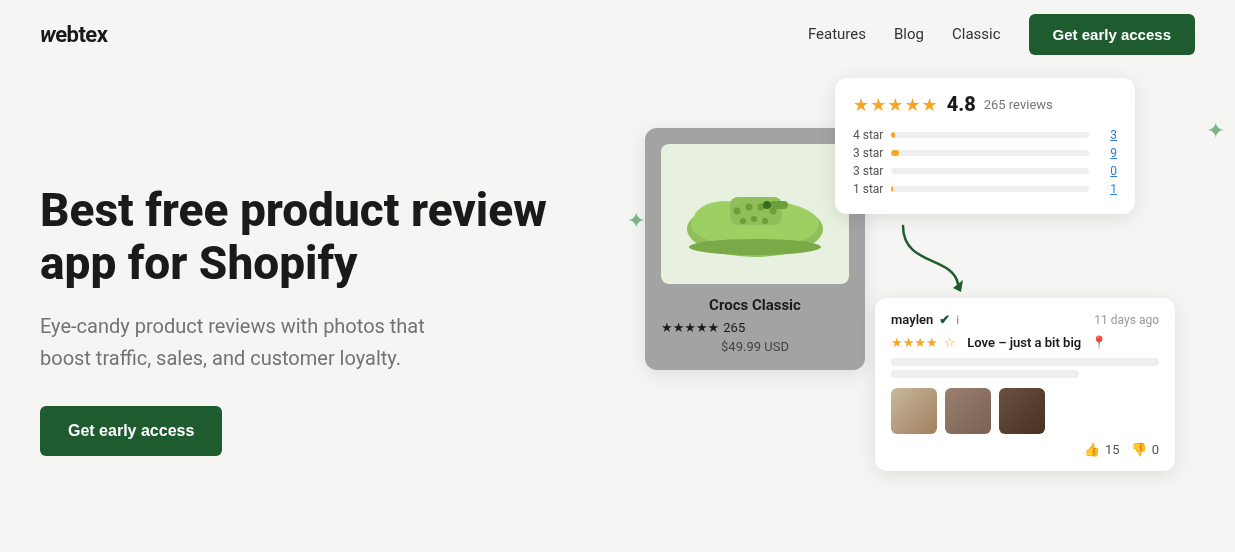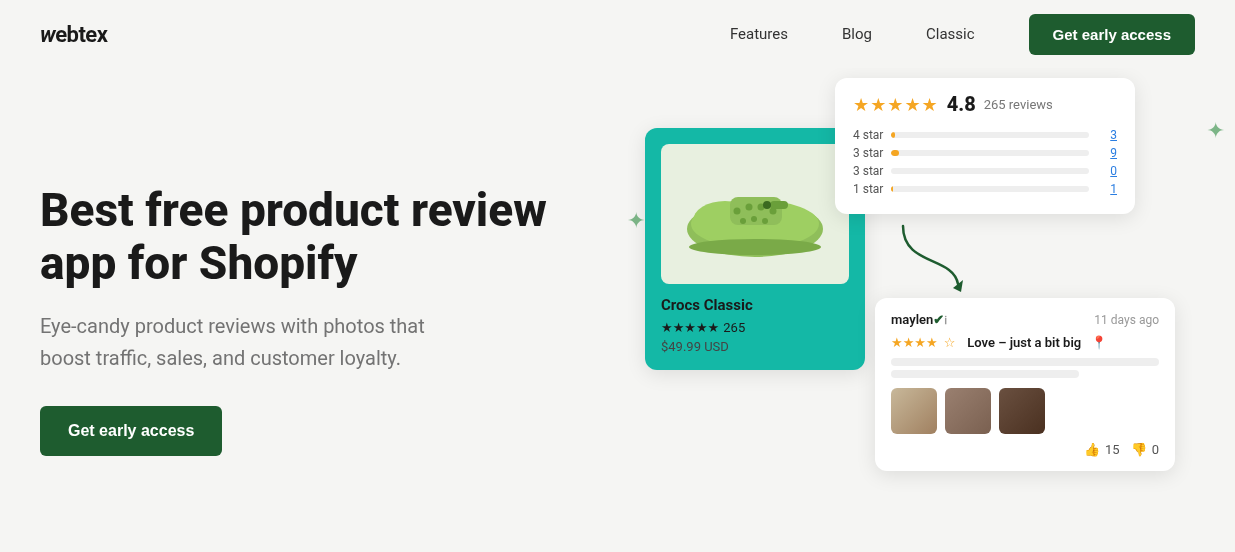--- a/index.html
+++ b/index.html
@@ -21,21 +21,21 @@
     .logo {
       font-size: 22px;
       font-weight: 700;
       color: #1a1a1a;
       letter-spacing: -0.5px;
     }
     .logo span { font-style: italic; }
     .nav-links {
       display: flex;
       align-items: center;
-      gap: 54px;
+      gap: 28px;
     }
     .nav-link {
       font-size: 15px;
       color: #333;
       text-decoration: none;
       cursor: pointer;
     }
     .nav-cta {
       background: #1e5c2f;
       color: #fff;
@@ -87,27 +87,28 @@
     .hero-right {
       position: absolute;
       right: 0;
       top: 0;
       width: 620px;
       height: 484px;
     }
     
     .product-card {
       position: absolute;
-      background: #14b8a6;
+      background: #a3a3a3;
       border-radius: 12px;
       box-shadow: 0 4px 20px rgba(0,0,0,0.10);
       padding: 16px;
       width: 220px;
       left: 30px;
       top: 60px;
+      text-align: center;
     }
     .product-img {
       width: 100%;
       height: 140px;
       background: #e8f0e0;
       border-radius: 8px;
       display: flex;
       align-items: center;
       justify-content: center;
       margin-bottom: 12px;
@@ -211,21 +212,21 @@
     }
     .review-header {
       display: flex;
       align-items: center;
       justify-content: space-between;
       margin-bottom: 8px;
     }
     .reviewer-info {
       display: flex;
       align-items: center;
-      gap: 0;
+      gap: 6px;
       font-size: 13px;
       font-weight: 600;
       color: #1a1a1a;
     }
     .verified-icon {
       color: #1e5c2f;
       font-size: 13px;
     }
     .info-icon {
       color: #999;

